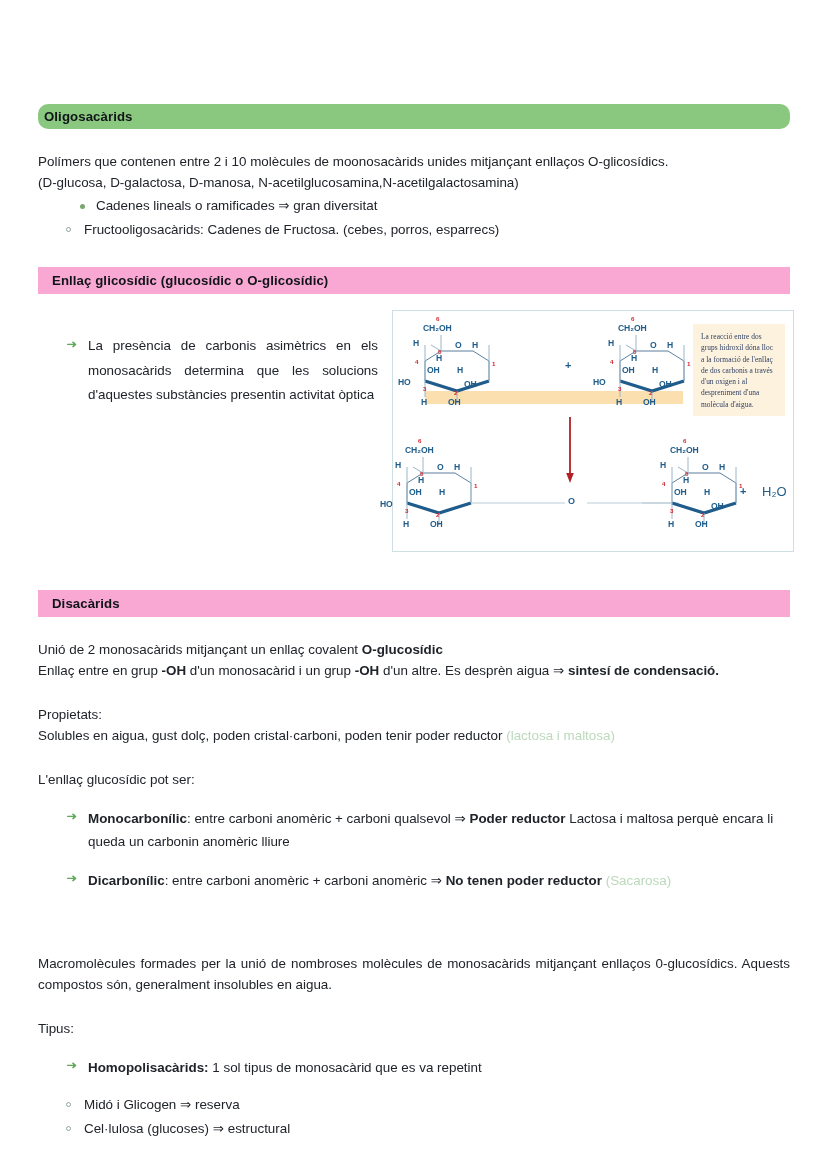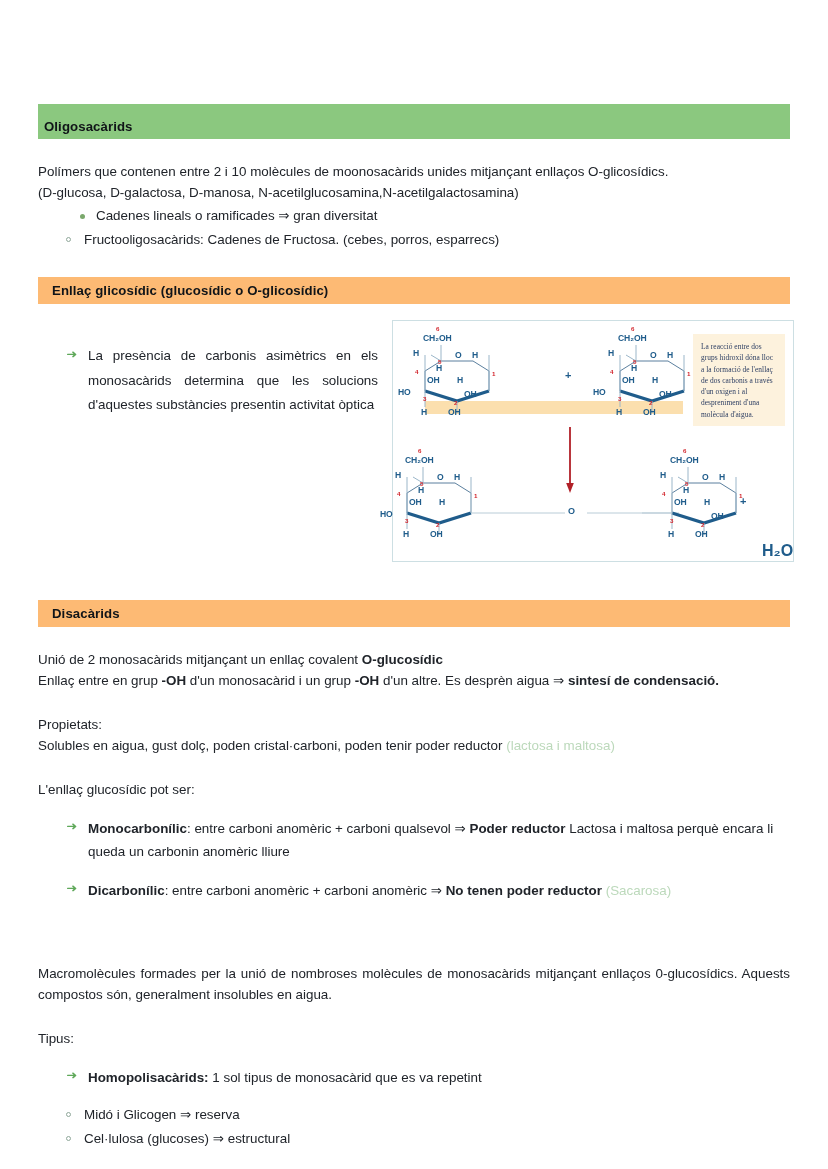--- a/index.html
+++ b/index.html
@@ -28,24 +28,25 @@
     box-sizing: border-box;
     width: 752px;
     font-size: 13.2px;
     font-weight: bold;
     letter-spacing: 0.1px;
     color: #101418;
     line-height: 1.0;
   }
   .sect-bar.strong {
     background: #8bc87f;
-    padding: 16px 0 6px 6px;
+    padding: 6px 0 6px 6px;
+    border-radius: 10px;
   }
   .sect-bar.soft {
-    background: #fdba74;
+    background: #f9a8d4;
     padding: 7px 0 7px 14px;
   }
 
   
   p.para {
     margin: 0;
     font-size: 13.4px;
     line-height: 1.56;
     color: #20242a;
   }
@@ -174,25 +175,24 @@
   }
 
   .plus {
     position: absolute;
     font-size: 11px;
     font-weight: bold;
     color: #1f5c8b;
   }
   .h2o {
     position: absolute;
-    font-size: 16px;
-    font-weight: bold;
+    font-size: 13px;
+    font-weight: normal;
     color: #1f5c8b;
     white-space: nowrap;
-    margin-top: 48px;
   }
   .o-atom {
     position: absolute;
     font-size: 9px;
     font-weight: bold;
     color: #1f5c8b;
   }
   .hl-band {
     position: absolute;
     background: #fbdfae;

